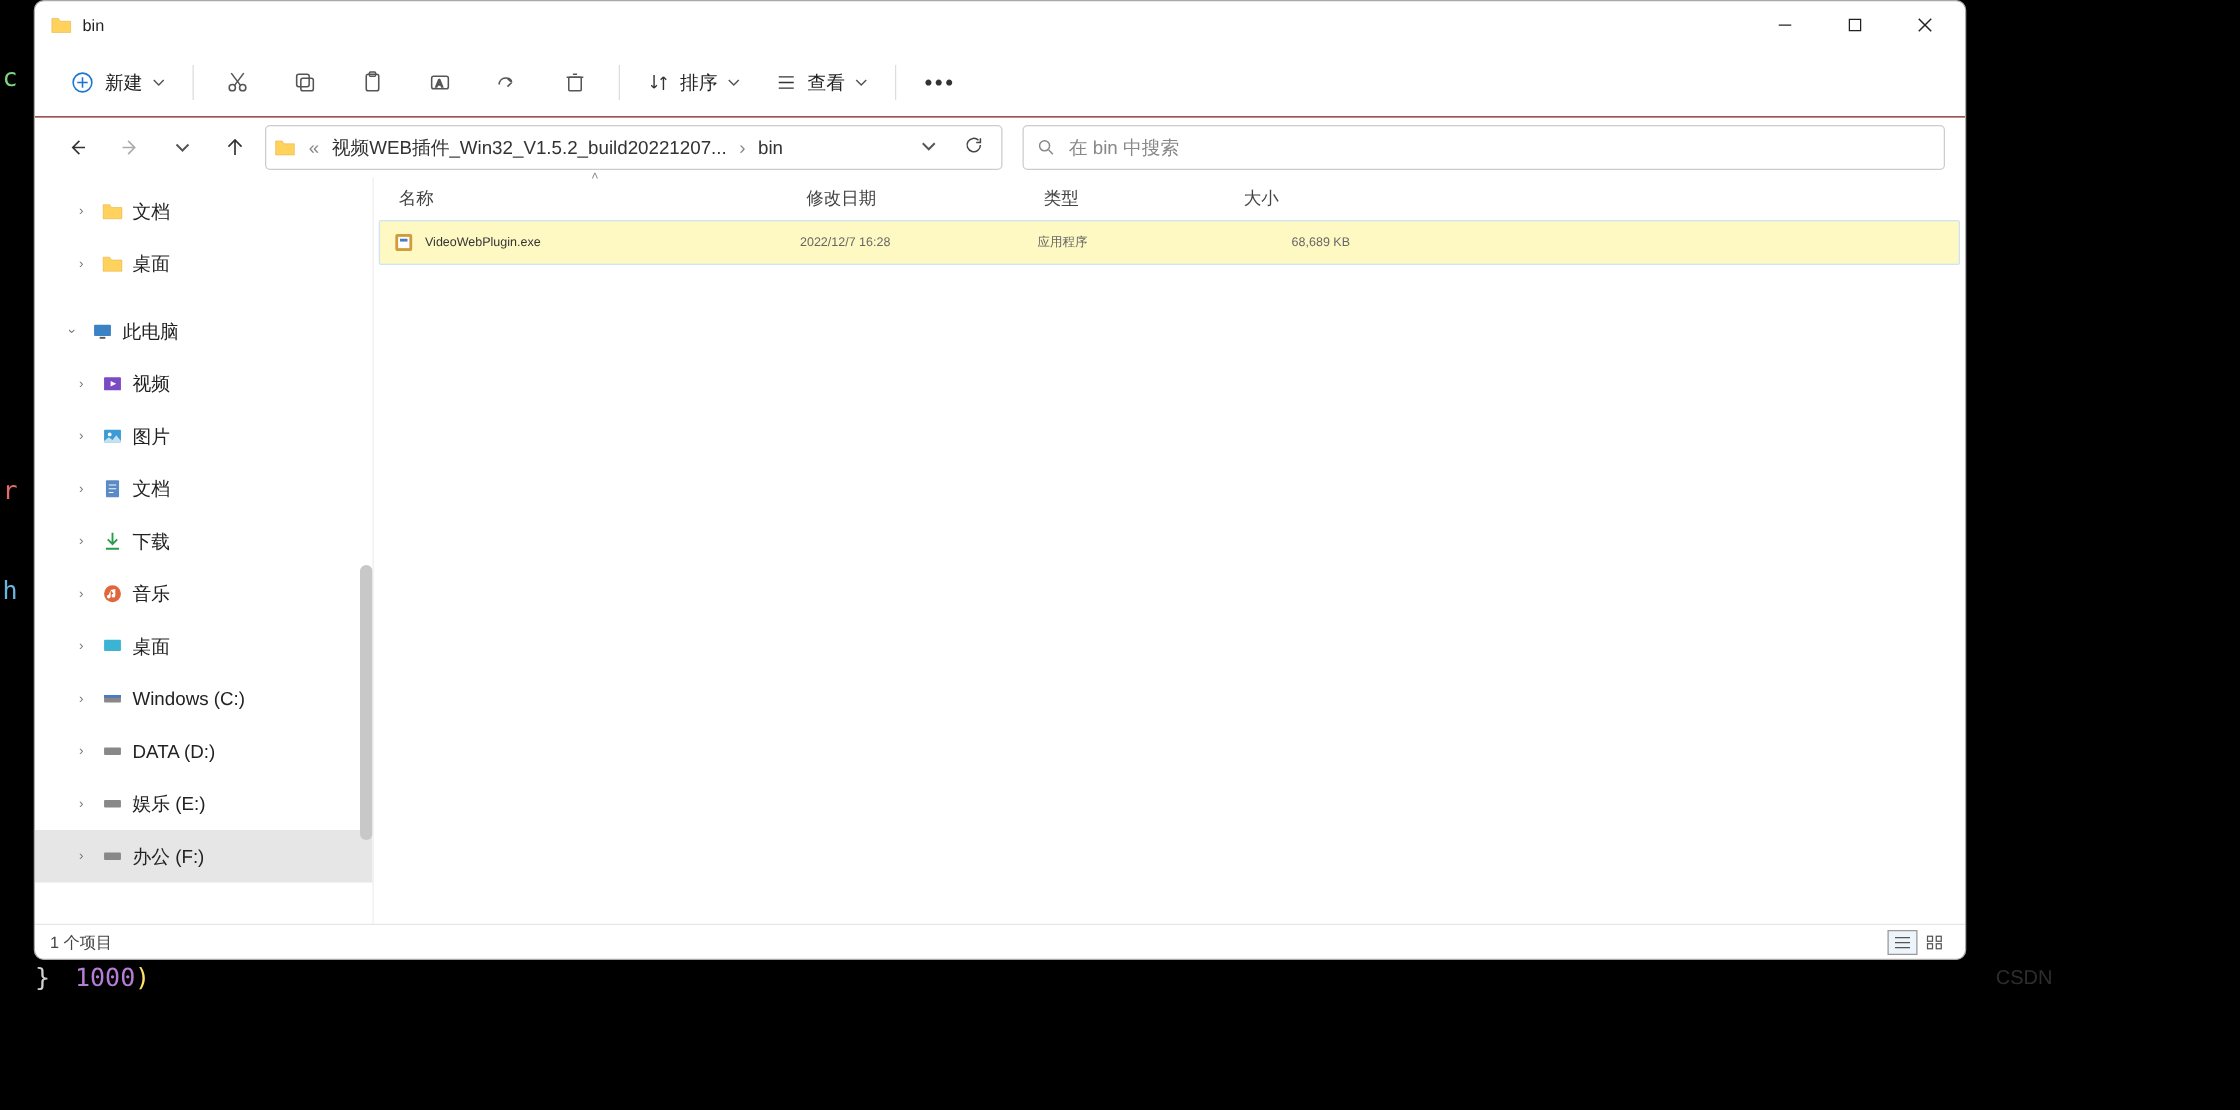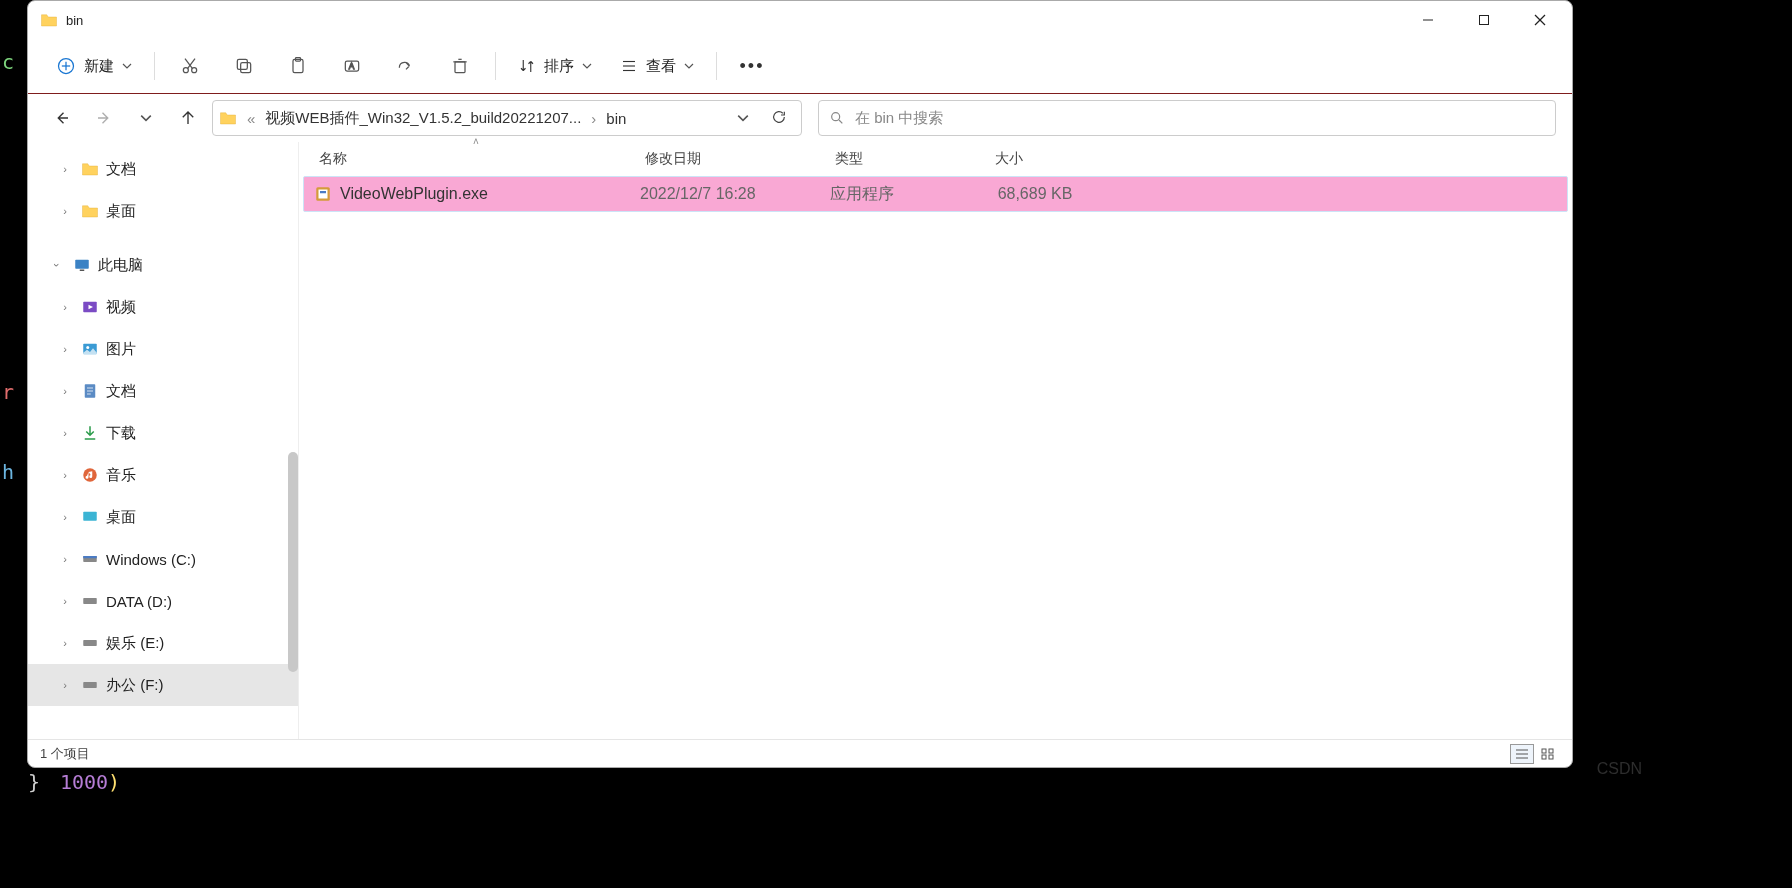--- a/index.html
+++ b/index.html
@@ -33,32 +33,32 @@
 .sb-chev { width: 18px; color: #777; font-size: 11px; display: flex; justify-content: center; }
 .sb-icon { width: 20px; height: 20px; display: flex; align-items: center; justify-content: center; }
 .content { flex: 1; display: flex; flex-direction: column; border-left: 1px solid #eee; }
 .colheader { height: 34px; display: flex; align-items: center; font-size: 14px; color: #444; padding-left: 14px; }
 .colheader .col { padding: 0 6px; }
 .col-name { width: 326px; position: relative; }
 .col-date { width: 190px; }
 .col-type { width: 160px; }
 .col-size { width: 100px; text-align: left; }
 .sort-ind { position: absolute; left: 50%; top: -14px; transform: translateX(-50%); font-size: 10px; color: #888; }
-.filerow { height: 36px; display: flex; align-items: center; font-size: 16px; color: #333; margin: 0 4px; padding-left: 10px; border: 1px solid #cce4f7; background: #f9a8d4; border-radius: 2px; }
+.filerow { height: 36px; display: flex; align-items: center; font-size: 10px; color: #333; margin: 0 4px; padding-left: 10px; border: 1px solid #cce4f7; background: #fef9c3; border-radius: 2px; }
 .filerow .fname { width: 326px; display: flex; align-items: center; gap: 8px; }
 .filerow .fdate { width: 190px; color: #666; }
 .filerow .ftype { width: 160px; color: #666; }
-.filerow .fsize { width: 100px; text-align: center; color: #666; padding-right: 10px; }
+.filerow .fsize { width: 100px; text-align: right; color: #666; padding-right: 10px; }
 .statusbar { height: 28px; border-top: 1px solid #e5e5e5; display: flex; align-items: center; padding: 0 12px; font-size: 13px; color: #444; }
 .statusbar .viewbtns { margin-left: auto; display: flex; gap: 2px; }
 .statusbar .vbtn { width: 24px; height: 20px; display: flex; align-items: center; justify-content: center; color: #555; border: 1px solid transparent; }
 .statusbar .vbtn.active { border-color: #999; background: #eef4fb; }
 .folder-svg { fill: #ffd25e; stroke: #e0a82e; stroke-width: 0.5; }
 .bg-text { position: absolute; color: #b063ff; font-family: monospace; font-size: 20px; }
-.watermark { position: absolute; right: 150px; bottom: 110px; color: rgba(150,150,150,0.3); font-size: 16px; }
+.watermark { position: absolute; right: 150px; bottom: 96px; color: rgba(150,150,150,0.3); font-size: 16px; }
 </style>
 </head>
 <body>
 
 <div class="bg-text" style="left:2px; top:50px; color:#7ed67e;">c</div>
 <div class="bg-text" style="left:2px; top:380px; color:#e06c6c;">r</div>
 <div class="bg-text" style="left:2px; top:460px; color:#6cb5e0;">h</div>
 <div class="bg-text" style="left:28px; top:770px; color:#d0d0d0;">}</div>
 <div class="bg-text" style="left:60px; top:770px; color:#b67dd6;">1000</div>
 <div class="bg-text" style="left:108px; top:770px; color:#ffe070;">)</div>

